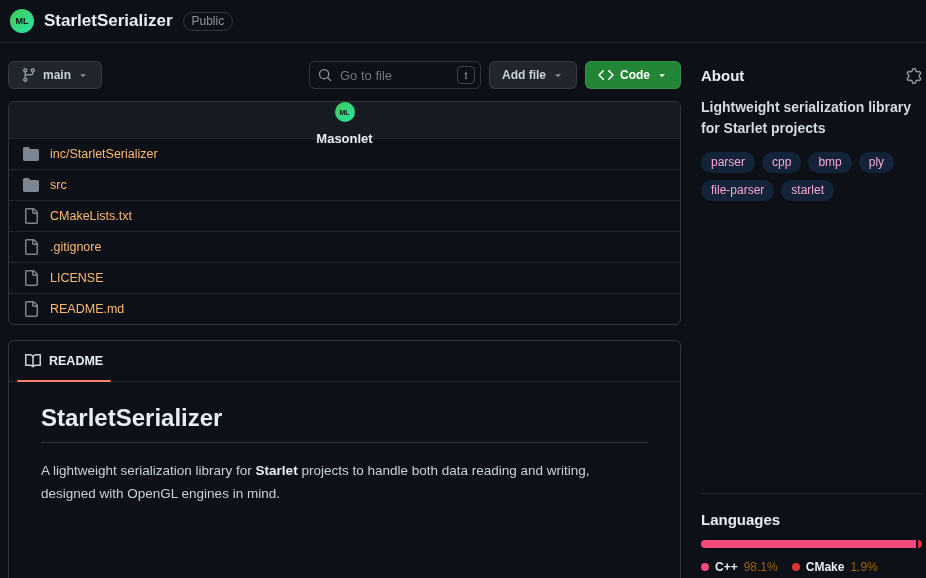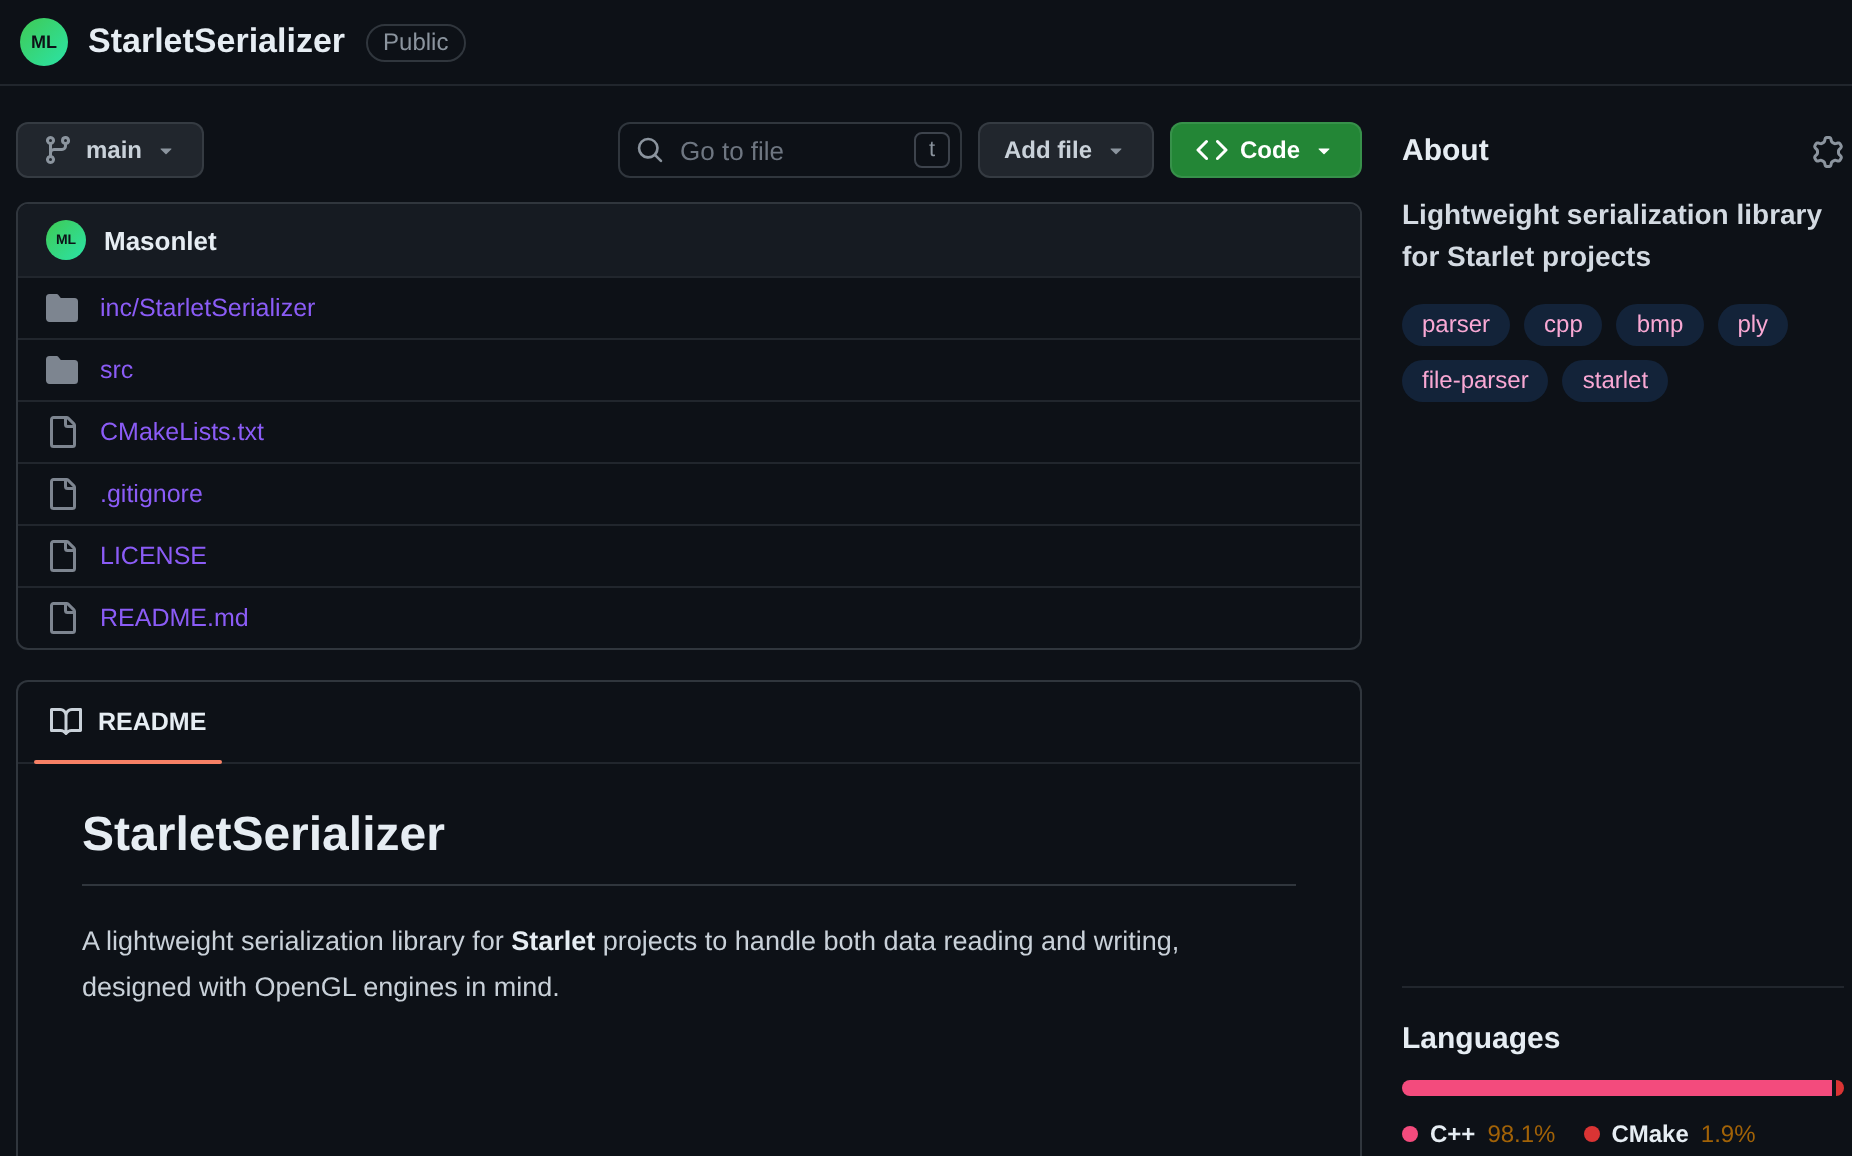--- a/index.html
+++ b/index.html
@@ -62,31 +62,31 @@
     width: 18px; height: 18px; border: 1px solid rgba(110,118,129,0.5);
     border-radius: 4px; color: #8b949e; font-size: 11px;
     display: flex; align-items: center; justify-content: center;
   }
   .add-file { margin-right: 8px; }
 
   
   .file-table { border: 1px solid #30363d; border-radius: 6px; overflow: hidden; }
   .table-head {
     display: flex; align-items: center; gap: 9px;
-    background: #161b22; height: 36px; padding: 0 14px;
+    background: #161b22; height: 36px; padding: 0 14px; flex-direction: column;
   }
   .avatar-sm { width: 20px; height: 20px; font-size: 7px; }
   .committer-name { font-size: 13px; font-weight: bold; color: #e6edf3; cursor: pointer; }
   .t-row {
     display: flex; align-items: center; gap: 11px;
     height: 31px; padding: 0 14px;
     border-top: 1px solid #21262d; cursor: pointer;
   }
   .t-row .ic { color: #7d8590; flex: none; }
-  .fname { font-size: 12.5px; color: #8b5cf6; text-decoration: none; }
+  .fname { font-size: 12.5px; color: #fdba74; text-decoration: none; }
 
   
   .readme-card {
     margin-top: 15px; border: 1px solid #30363d;
     border-radius: 6px 6px 0 0; border-bottom: none; height: 400px;
   }
   .readme-tabs { display: flex; border-bottom: 1px solid #21262d; padding: 0 8px; }
   .readme-tab {
     display: flex; align-items: center; gap: 8px;
     padding: 0 8px; height: 40px; position: relative; cursor: pointer;

